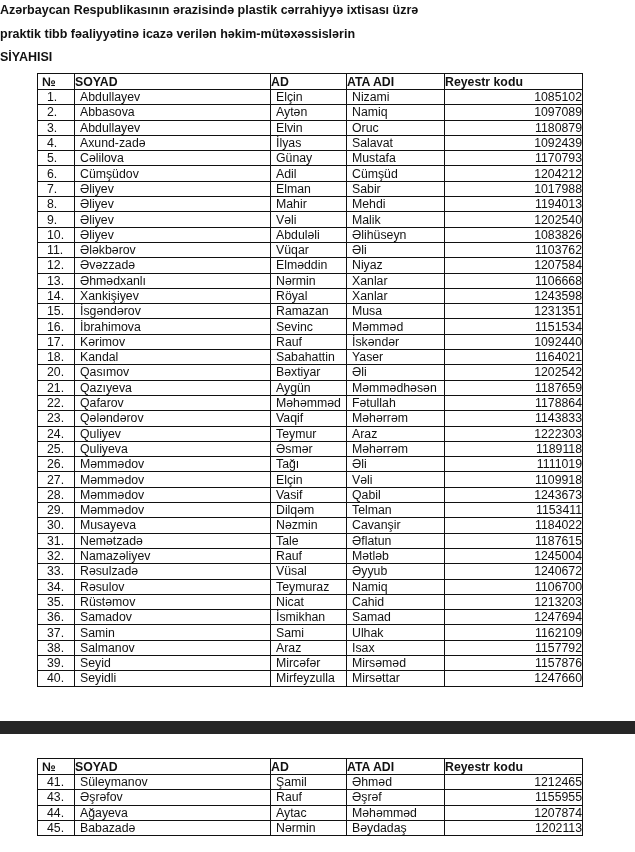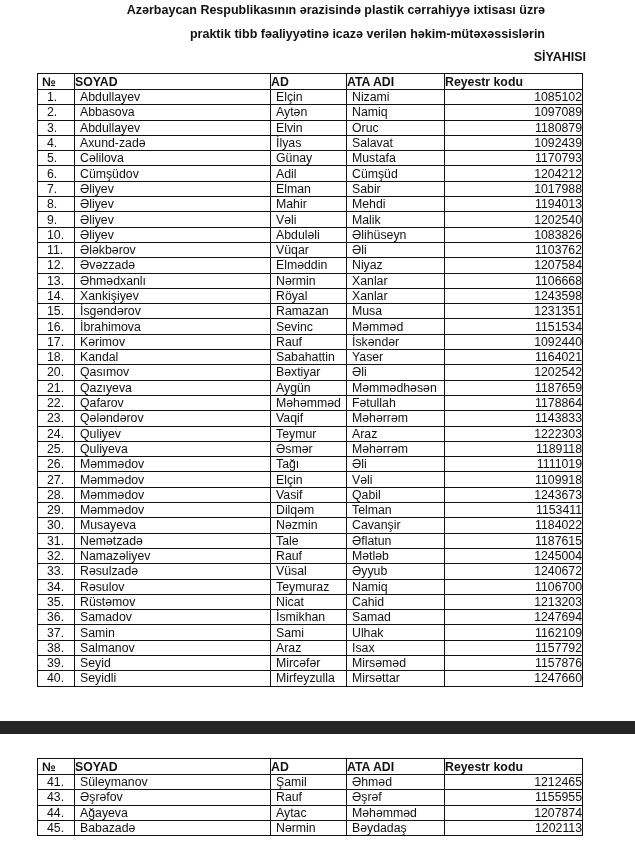--- a/index.html
+++ b/index.html
@@ -2,26 +2,26 @@
 <html><head>
   <meta charset="utf-8">
   <style>
     html, body { margin: 0; padding: 0; background: #ffffff; }
     body {
       width: 635px; height: 852px; position: relative; overflow: hidden;
       font-family: "Liberation Sans", "DejaVu Sans", sans-serif;
       color: #111111;
     }
     .title-line {
-      position: absolute; left: 0; width: 545px; text-align: right;
+      position: absolute; left: 0; width: 545px; text-align: left;
       font-weight: bold; font-size: 12.5px; line-height: 14px;
     }
     #t1 { top: 3px; }
     #t2 { top: 27px; }
-    #t3 { top: 50px; margin-left: 41px; }
+    #t3 { top: 50px; }
     table.list {
       position: absolute; left: 37px; border-collapse: collapse;
       table-layout: fixed; width: 545px;
       font-size: 12.3px;
     }
     #table1 { top: 73px; }
     #table2 { top: 758px; }
     table.list th, table.list td {
       border: 1px solid #111111; padding: 0 0 0 5px; height: 14.3px;
       line-height: 14px; white-space: nowrap; overflow: hidden;

